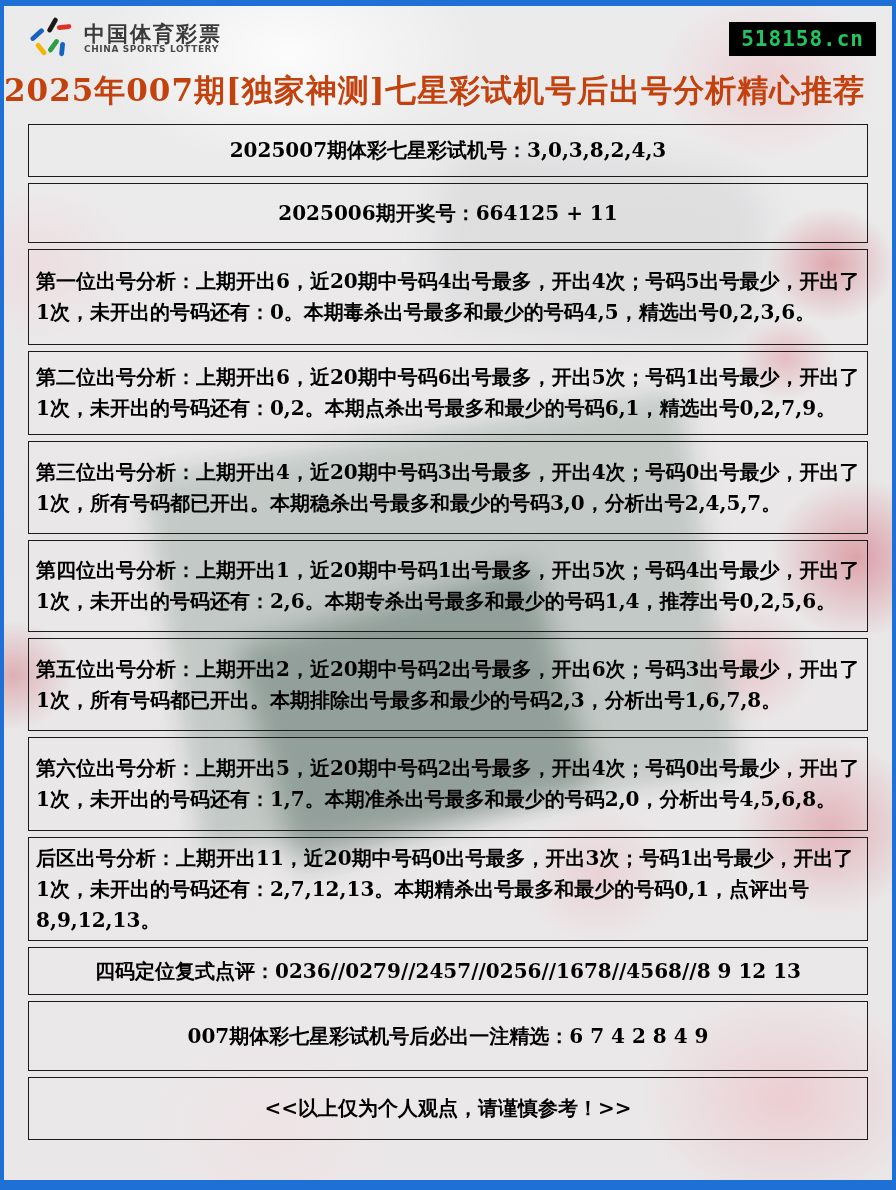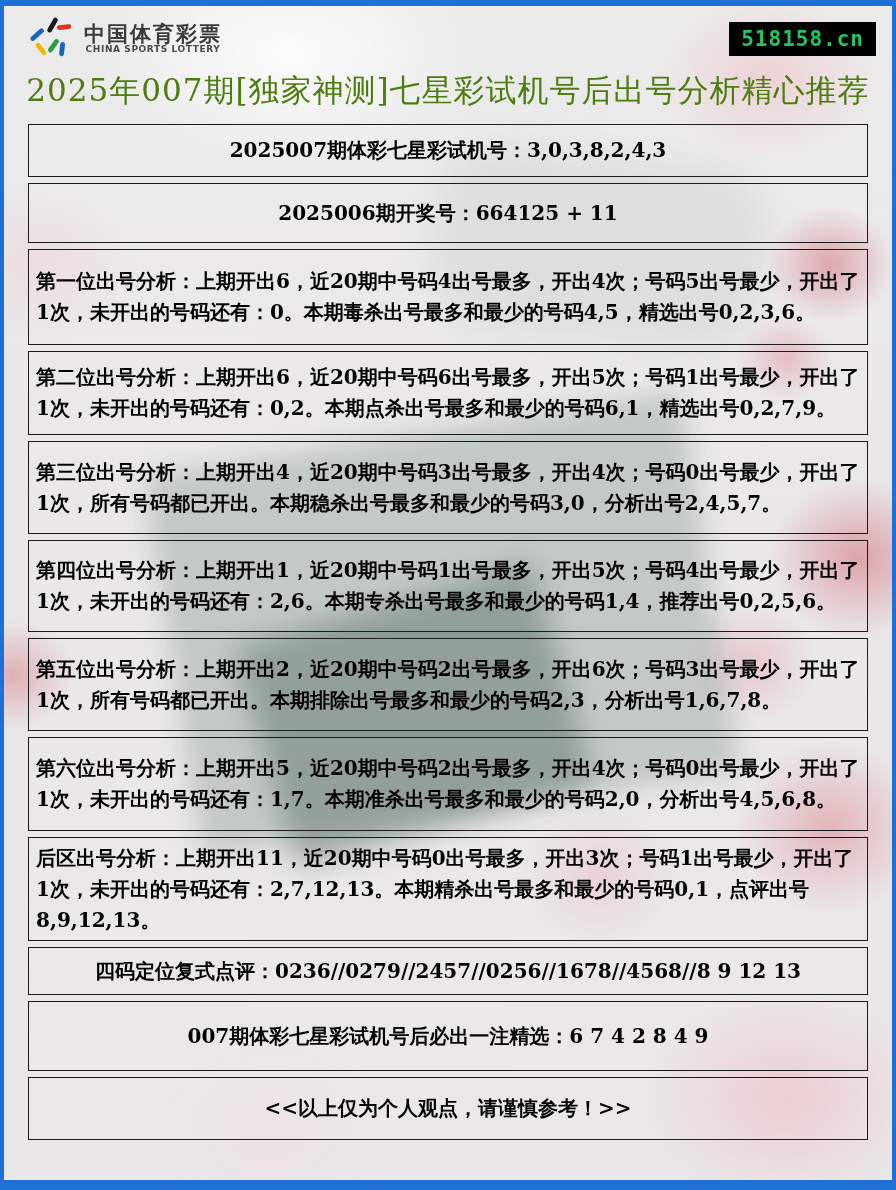--- a/index.html
+++ b/index.html
@@ -58,21 +58,20 @@
     border-radius: 60px;
     filter: blur(18px);
   }
   
   .content { position: relative; z-index: 2; }
 
   .site-header {
     display: flex; justify-content: space-between; align-items: center;
     padding: 7px 10px 0 26px;
     height: 58px;
-    text-align: center;
   }
   .brand { display: flex; align-items: center; gap: 8px; }
   .logo-icon { width: 46px; height: 48px; flex: 0 0 auto; }
   .brand-text { line-height: 1.05; }
   .brand-cn {
     font-size: 21px; font-weight: bold; color: #3a3a3a;
     letter-spacing: 2px; font-family: "DejaVu Sans","Liberation Sans",sans-serif;
   }
   .brand-en {
     font-size: 9px; font-weight: bold; color: #4a4a4a; letter-spacing: 0.6px;
@@ -92,24 +91,23 @@
     background: #000000;
     color: #22c55e;
     font-size: 21px; font-weight: bold;
     padding: 5px 12px;
     margin-right: 6px;
     letter-spacing: 1px;
     font-family: "DejaVu Sans Mono","Liberation Mono",monospace;
   }
   .page-title {
     margin-top: 6px;
-    text-align: center;
     font-size: 31px;
-    font-weight: normal;
-    color: #4d7c0f;
+    font-weight: bold;
+    color: #c2410c;
     letter-spacing: 1px;
     white-space: nowrap;
   }
   .rows {
     margin: 12px 24px 0 24px;
     width: 840px;
     display: flex; flex-direction: column; gap: 6px;
   }
   .row {
     border: 1px solid #1b1b1b;

